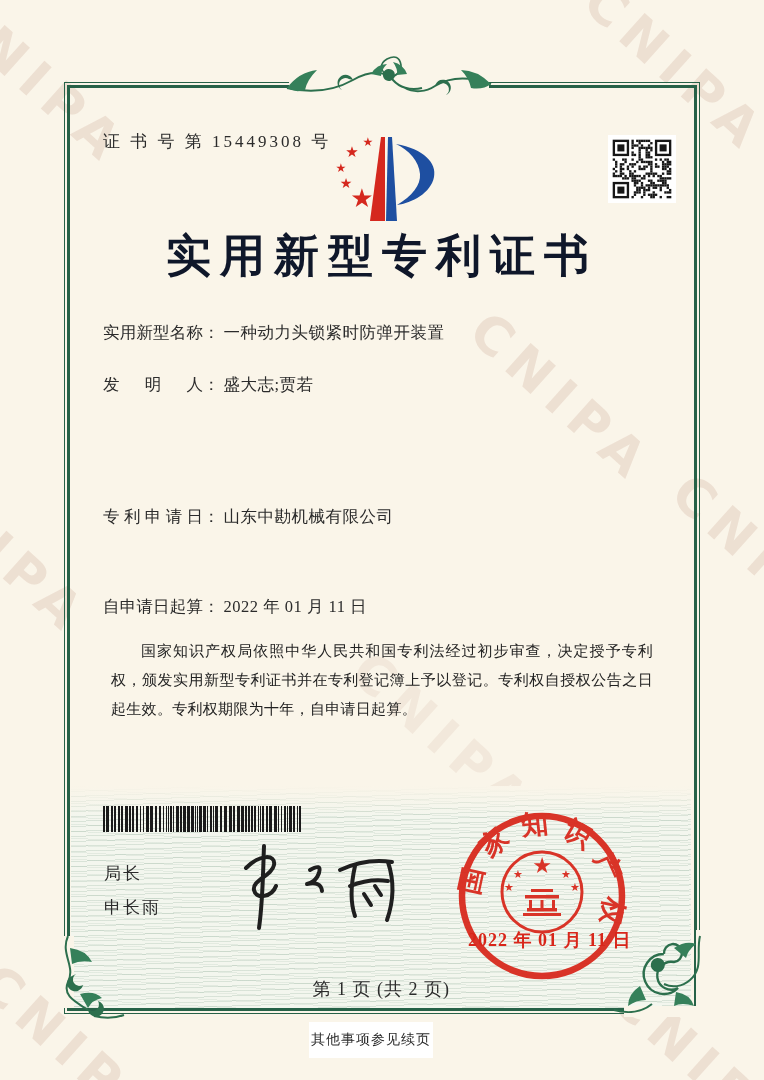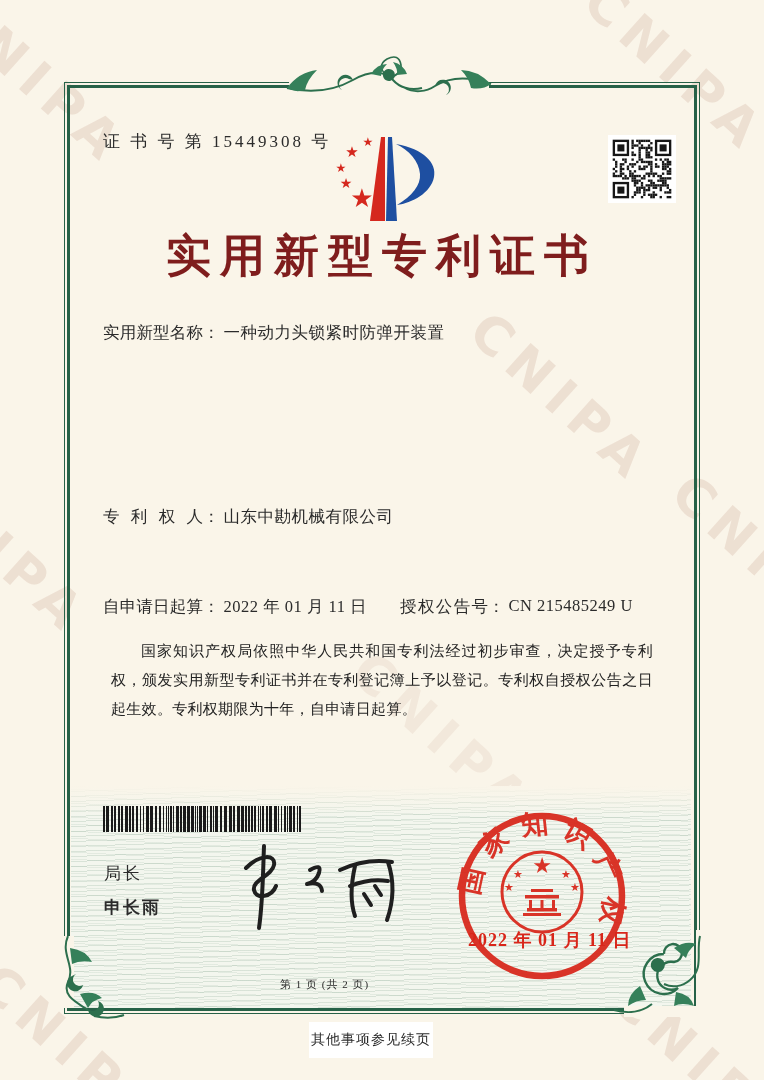--- a/index.html
+++ b/index.html
@@ -17,38 +17,38 @@
   
   .waves{position:absolute;left:71px;top:786px;width:620px;height:224px;z-index:2;
     background:
       linear-gradient(180deg,#faf5e9 0%, rgba(250,245,233,0) 14%),
       repeating-linear-gradient(178deg, rgba(110,150,125,0.20) 0 1px, rgba(0,0,0,0) 1px 5px),
       repeating-linear-gradient(183deg, rgba(110,150,125,0.12) 0 1px, rgba(0,0,0,0) 1px 7px),
       linear-gradient(#f3f6ee,#f3f6ee);}
   .content{position:absolute;inset:0;z-index:3;}
   .certno{position:absolute;left:103px;top:130px;font-size:17px;letter-spacing:3px;}
   .title{position:absolute;left:0;right:0;top:226px;text-align:center;font-size:45px;
-         font-weight:700;letter-spacing:9px;color:#7f1d1d;}
+         font-weight:700;letter-spacing:9px;color:#0f172a;}
   .row{position:absolute;left:103px;font-size:16.5px;white-space:nowrap;}
   .lbl{display:inline-block;width:100px;text-align:justify;text-align-last:justify;vertical-align:top;}
   .lbl2{display:inline-block;width:88px;text-align:justify;text-align-last:justify;vertical-align:top;}
   .colon{display:inline-block;vertical-align:top;}
   .val{display:inline-block;margin-left:4px;vertical-align:top;letter-spacing:0.5px;}
   .pair2{position:absolute;left:297px;top:0;white-space:nowrap;}
   .paras{position:absolute;left:103px;top:629px;width:558px;font-size:15px;line-height:29px;
          letter-spacing:0.3px;text-align:justify;color:#222;}
   .paras p{margin:8px;text-indent:2em;}
   .barcode{position:absolute;left:103px;top:806px;}
   .sig-title{position:absolute;left:104px;top:862px;font-size:17px;letter-spacing:2px;text-align:right;}
-  .sig-name{position:absolute;left:104px;top:896px;font-size:17px;letter-spacing:2px;font-weight:bold;}
+  .sig-name{position:absolute;left:104px;top:896px;font-size:17px;letter-spacing:2px;}
   .signature{position:absolute;left:212px;top:838px;}
   .seal{position:absolute;left:447px;top:801px;opacity:0.93;}
   .seal-date{position:absolute;left:468px;top:928px;width:155px;text-align:center;
              color:#d8261a;font-size:18px;font-weight:600;letter-spacing:1px;white-space:nowrap;}
-  .pageinfo{position:absolute;left:280px;top:977px;width:170px;text-align:left;font-size:11px;letter-spacing:1px;}
+  .pageinfo{position:absolute;left:280px;top:977px;width:170px;text-align:right;font-size:18px;letter-spacing:1px;}
   .contnote{position:absolute;left:309px;top:1022px;width:124px;height:36px;background:#ffffff;
             text-align:center;font-size:14px;line-height:36px;letter-spacing:1px;z-index:4;}
   .flourish{position:absolute;z-index:3;}
   .logo{position:absolute;left:332px;top:126px;}
   .qr{position:absolute;left:608px;top:135px;}
 </style>
 </head>
 <body>
 
 <div class="page">
@@ -339,28 +339,28 @@
         <rect x="0" y="18" width="7" height="7" fill="#161616"></rect>
         <rect x="1" y="19" width="5" height="5" fill="#ffffff"></rect>
         <rect x="2" y="20" width="3" height="3" fill="#161616"></rect>
       </svg>
 
     <div class="title">实用新型专利证书</div>
 
     <div class="row" style="top:322px;">
       <span class="lbl">实用新型名称</span><span class="colon">：</span><span class="val">一种动力头锁紧时防弹开装置</span>
     </div>
+    <div class="row" style="top:374px;">
+      <span class="lbl">发明人</span><span class="colon">：</span><span class="val">盛大志;贾若</span>
+    </div>
     <div class="row" style="top:506px;">
-      <span class="lbl">专利权人</span><span class="colon">：</span><span class="val">山东中勘机械有限公司</span>
+      <span class="lbl">专利申请日</span><span class="colon">：</span><span class="val">山东中勘机械有限公司</span>
     </div>
     <div class="row" style="top:596px;width:558px;">
       <span class="lbl">自申请日起算</span><span class="colon">：</span><span class="val">2022 年 01 月 11 日</span>
-      <span class="pair2">
-        <span class="lbl2">授权公告号</span><span class="colon">：</span><span class="val">CN 215485249 U</span>
-      </span>
     </div>
 
     <div class="paras">
       <p>国家知识产权局依照中华人民共和国专利法经过初步审查，决定授予专利权，颁发实用新型专利证书并在专利登记簿上予以登记。专利权自授权公告之日起生效。专利权期限为十年，自申请日起算。</p>
     </div>
 
     <svg id="barcode" class="barcode" width="202" height="26" viewBox="0 0 202 26">
         <rect x="0" y="0" width="2" height="26" fill="#1a1a1a"></rect>
         <rect x="3" y="0" width="3" height="26" fill="#1a1a1a"></rect>
         <rect x="8" y="0" width="2" height="26" fill="#1a1a1a"></rect>

